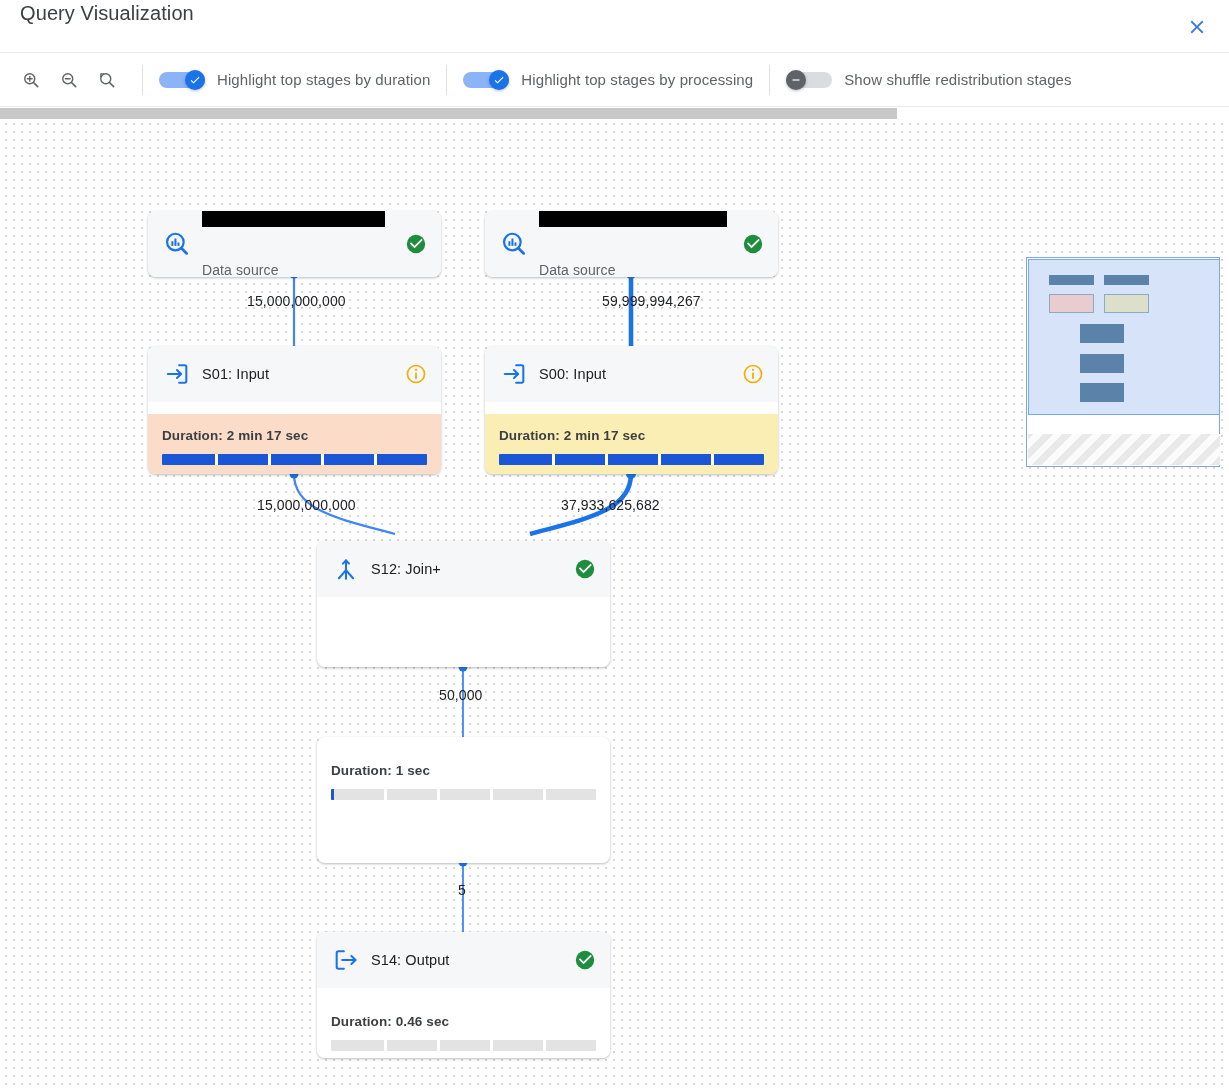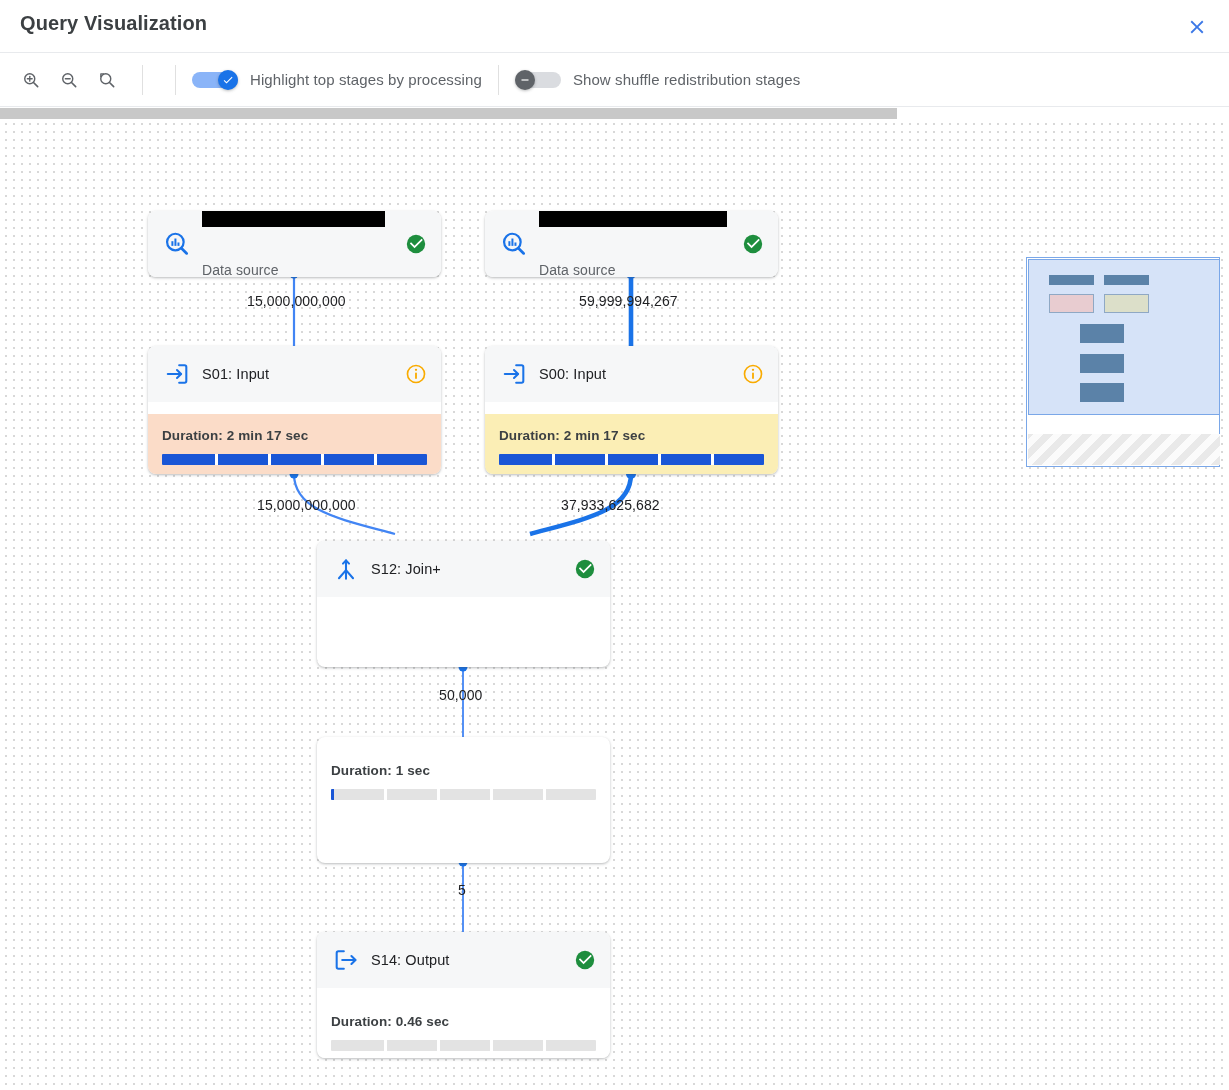--- a/index.html
+++ b/index.html
@@ -12,22 +12,22 @@
   }
 
   
   .header {
     position: absolute; top: 0; left: 0;
     width: 1229px; height: 53px;
     background: #ffffff;
     border-bottom: 1px solid #e8eaed;
   }
   .header-title {
-    position: absolute; left: 20px; top: 12px;
-    font-size: 20px; color: #3c4043; font-weight: 700;
+    position: absolute; left: 20px; top: 2px;
+    font-size: 20px; color: #3c4043; font-weight: 400;
     letter-spacing: .1px;
   }
   .close-btn {
     position: absolute; right: 14px; top: 9px;
     width: 36px; height: 36px;
     display: flex; align-items: center; justify-content: center;
     cursor: pointer; border-radius: 50%;
   }
   .close-btn svg { display: block; }
 
@@ -213,32 +213,43 @@
       <svg width="20" height="20" viewBox="0 0 24 24">
         <circle cx="10.5" cy="10.5" r="6" fill="none" stroke="#5f6368" stroke-width="1.7"></circle>
         <line x1="15" y1="15" x2="20" y2="20" stroke="#5f6368" stroke-width="1.9" stroke-linecap="round"></line>
         <path d="M4.6 8.0 L4.6 4.6 L8.0 4.6" fill="none" stroke="#5f6368" stroke-width="1.6" stroke-linecap="round" stroke-linejoin="round"></path>
       </svg>
     </div>
   </div>
 
   <div class="tb-divider"></div>
 
-
-  <div class="tb-divider"></div>
-
   <div class="toggle-item">
     <span class="switch on">
       <span class="track"></span>
       <span class="thumb">
         <svg width="12" height="12" viewBox="0 0 24 24">
           <path d="M9 16.2 4.8 12l-1.4 1.4L9 19 21 7l-1.4-1.4z" fill="#ffffff"></path>
         </svg>
       </span>
     </span>
+    <span class="toggle-label">Highlight top stages by duration</span>
+  </div>
+
+  <div class="tb-divider"></div>
+
+  <div class="toggle-item">
+    <span class="switch on">
+      <span class="track"></span>
+      <span class="thumb">
+        <svg width="12" height="12" viewBox="0 0 24 24">
+          <path d="M9 16.2 4.8 12l-1.4 1.4L9 19 21 7l-1.4-1.4z" fill="#ffffff"></path>
+        </svg>
+      </span>
+    </span>
     <span class="toggle-label">Highlight top stages by processing</span>
   </div>
 
   <div class="tb-divider"></div>
 
   <div class="toggle-item">
     <span class="switch off">
       <span class="track"></span>
       <span class="thumb">
         <svg width="12" height="12" viewBox="0 0 24 24">
@@ -271,21 +282,21 @@
     <circle cx="631" cy="355" r="5" fill="#1a73e8"></circle>
 
     <line x1="463" y1="548" x2="463" y2="623" stroke="#4285f4" stroke-width="1.8"></line>
     <circle cx="463" cy="548" r="4.5" fill="#1a73e8"></circle>
 
     <line x1="463" y1="743" x2="463" y2="818" stroke="#4285f4" stroke-width="1.8"></line>
     <circle cx="463" cy="743" r="4.5" fill="#1a73e8"></circle>
   </svg>
 
   <div class="edge-label" style="left:247px; top:174px;">15,000,000,000</div>
-  <div class="edge-label" style="left:579px; top:174px;">59,999,994,267</div>
+  <div class="edge-label" style="left:602px; top:174px;">59,999,994,267</div>
   <div class="edge-label" style="left:257px; top:378px;">15,000,000,000</div>
   <div class="edge-label" style="left:561px; top:378px;">37,933,625,682</div>
   <div class="edge-label" style="left:439px; top:568px;">50,000</div>
   <div class="edge-label" style="left:458px; top:763px;">5</div>
 
   <div class="node ds-node" style="left:148px; top:92px;">
     <div class="ds-inner">
       <div class="node-icon">
         <svg width="28" height="28" viewBox="0 0 24 24">
           <circle cx="10.6" cy="10.3" r="7.1" fill="none" stroke="#1a73e8" stroke-width="1.9"></circle>

